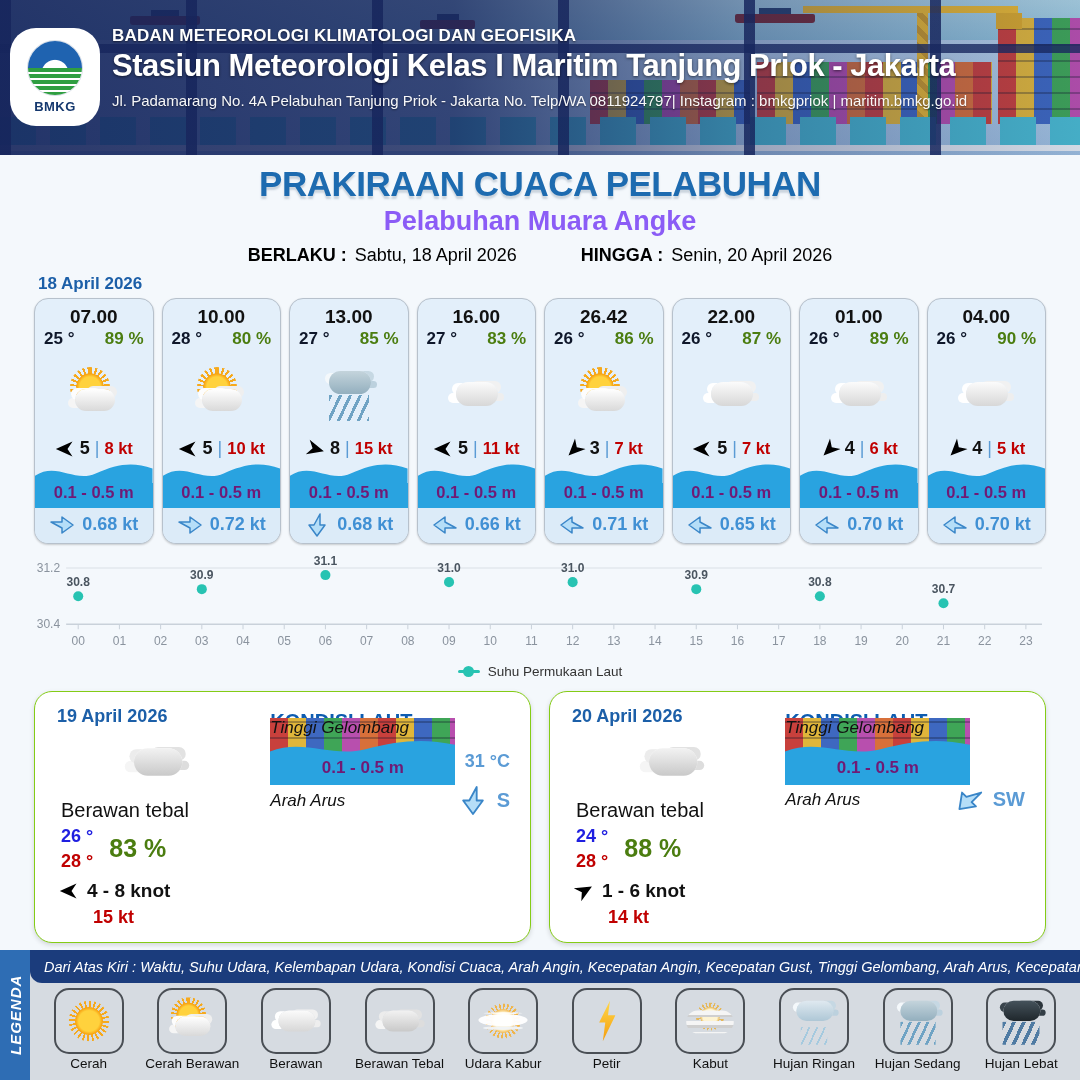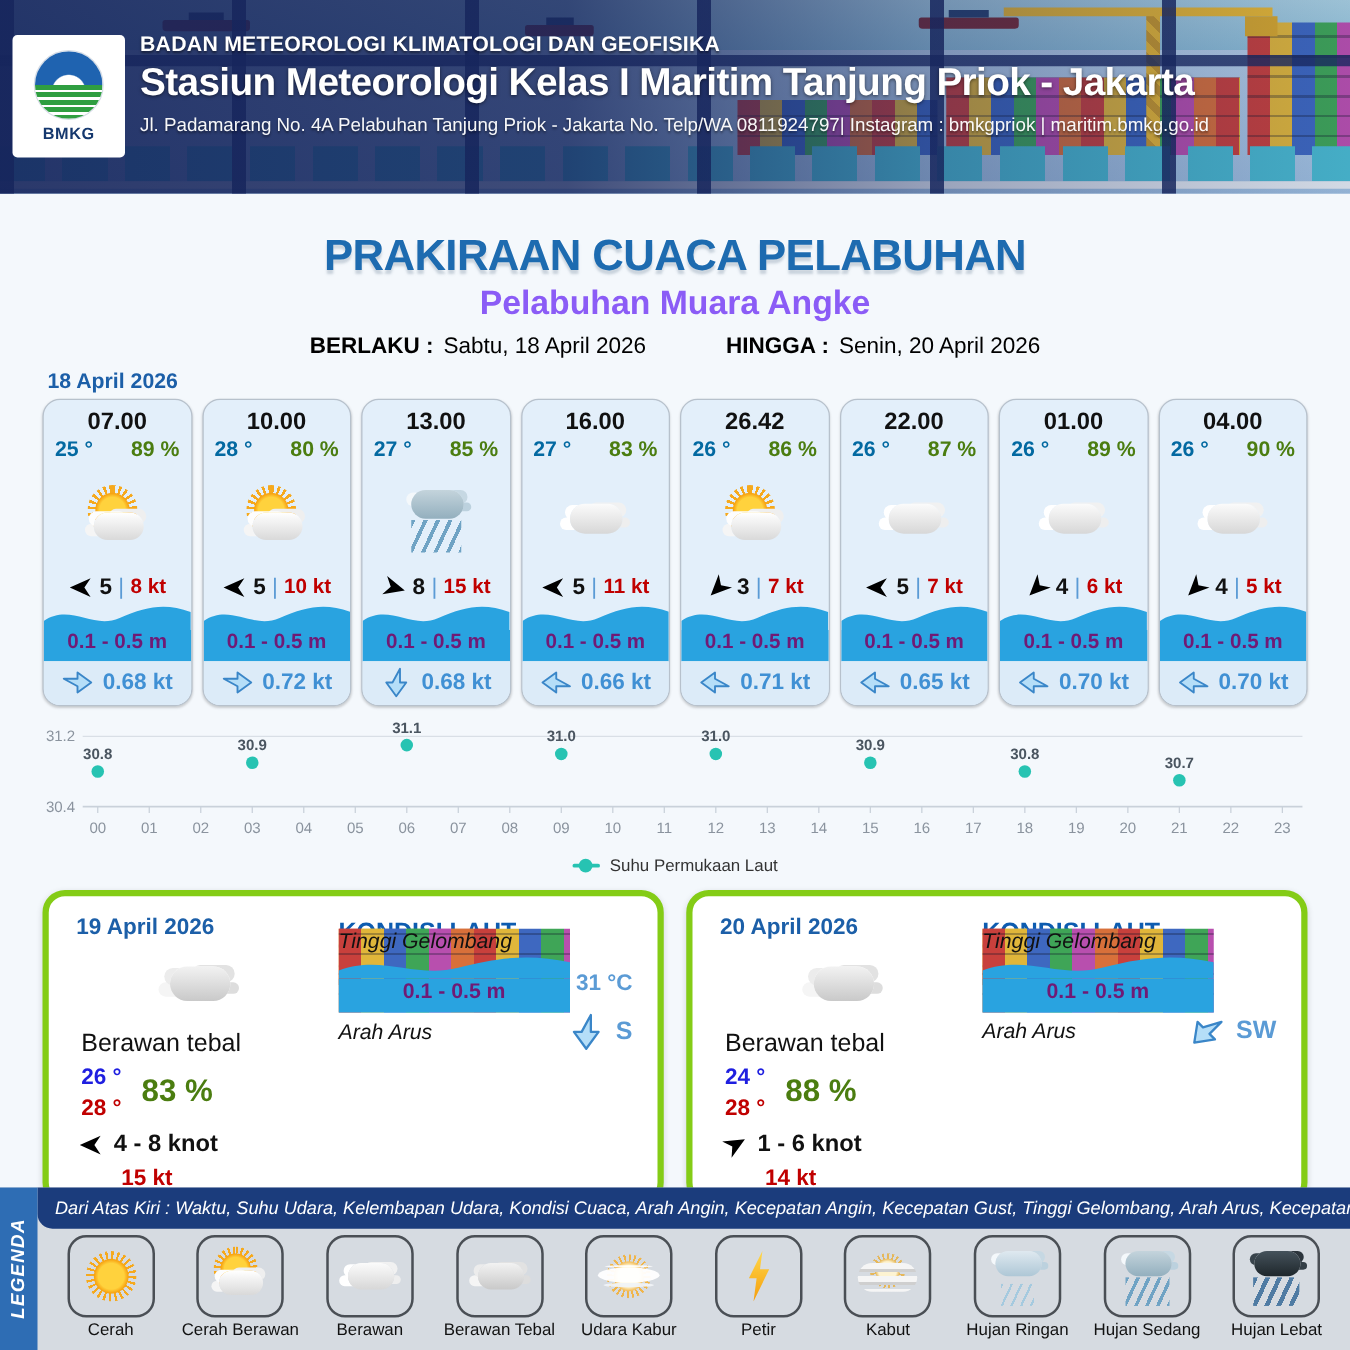--- a/index.html
+++ b/index.html
@@ -24,47 +24,47 @@
   .crane-cab{position:absolute;right:58px;top:13px;width:26px;height:16px;background:#d8a82c;}
   .chairs{position:absolute;left:0;right:0;bottom:4px;height:28px;
       background:repeating-linear-gradient(90deg,#49b9cf 0 36px,rgba(0,0,0,0) 36px 50px);
       border-bottom:6px solid #e2e9f0;}
   .mullions{position:absolute;inset:0;
       background:repeating-linear-gradient(90deg,rgba(25,40,95,.85) 0 11px,rgba(0,0,0,0) 11px 186px);}
   .beam{position:absolute;left:0;right:0;top:44px;height:9px;background:rgba(25,40,95,.8);}
   .hdr-overlay{position:absolute;inset:0;
       background:linear-gradient(90deg,rgba(22,37,92,.90) 0%,rgba(22,37,92,.80) 42%,rgba(22,37,92,.35) 70%,rgba(22,37,92,.08) 100%);}
   .logo-card{position:absolute;left:10px;top:28px;width:90px;height:98px;background:#fff;
-      border-radius:4px;display:flex;flex-direction:column;align-items:center;justify-content:center;gap:3px;z-index:3;text-align:right;}
+      border-radius:26px;display:flex;flex-direction:column;align-items:center;justify-content:center;gap:3px;z-index:3;text-align:right;}
   .logo-circle{width:54px;height:54px;border-radius:50%;overflow:hidden;border:1px solid #d6dde6;}
   .lc-top{height:50%;background:radial-gradient(circle at 50% 120%,#ffffff 0 13px,rgba(255,255,255,0) 14px),#1f63b0;}
   .lc-bot{height:50%;background:repeating-linear-gradient(180deg,#2f9e41 0 4px,#ffffff 4px 6px);}
   .logo-text{font-size:13px;font-weight:bold;color:#15386e;letter-spacing:.5px;}
   .hdr-text{position:absolute;left:112px;top:26px;right:10px;z-index:3;color:#fff;}
   .agency{font-size:17px;font-weight:bold;letter-spacing:.2px;text-shadow:0 1px 2px rgba(0,0,0,.5);}
   .station{font-size:31px;font-weight:bold;margin-top:2px;letter-spacing:-.5px;text-shadow:0 1px 3px rgba(0,0,0,.55);}
   .address{font-size:15px;margin-top:8px;opacity:.96;text-shadow:0 1px 2px rgba(0,0,0,.5);}
 
   
-  .titleblock{text-align:center;padding-top:30px;}
+  .titleblock{text-align:center;padding-top:9px;}
   .titleblock h1{margin:0;font-size:35px;font-weight:bold;letter-spacing:-.5px;color:#1d6bb0;
       text-shadow:0 3px 2px rgba(120,140,160,.35), 0 0 2px #ffffff;}
   .titleblock h2{margin:2px 0 0;font-size:27px;font-weight:bold;color:#8b5cf6;}
   .valid{display:flex;justify-content:center;gap:64px;margin-top:8px;font-size:18px;color:#000;}
   .valid .grp{display:flex;gap:8px;}
   .valid .vl{font-weight:bold;}
   .day1date{text-align:left;margin:8px 0 4px 38px;font-size:17px;font-weight:bold;color:#1c5fa8;}
 
   
   .cards{display:flex;gap:8px;margin:0 34px;height:246px;}
   .fcard{flex:1;background:#e3effa;border:1px solid #b7c1cc;border-radius:14px;
       display:flex;flex-direction:column;overflow:hidden;box-shadow:0 1px 2px rgba(0,0,0,.18);}
   .ftime{text-align:center;font-weight:bold;font-size:19px;margin-top:7px;}
   .th-row{display:flex;justify-content:space-between;padding:1px 9px 0;font-weight:bold;font-size:17px;}
-  .temp{color:#0369a1;}
+  .temp{color:#0f172a;}
   .hum{color:#4b7d10;}
   .iconwrap{flex:1;display:flex;align-items:center;justify-content:center;}
   .wind-row{display:flex;align-items:center;justify-content:center;gap:5px;font-weight:bold;font-size:18px;position:relative;z-index:2;}
   .wind-arrow{width:20px;height:20px;fill:#000;transform-origin:50% 50%;flex:none;}
   .wsep{color:#5b9bd5;font-weight:normal;font-size:18px;}
   .gust{color:#c00000;font-size:16.5px;}
   .waveband{margin-top:0;}
   .wavetop{display:block;width:100%;height:24px;fill:#29a3e0;}
   .wavetxt{background:#29a3e0;color:#701a75;text-align:center;font-weight:bold;font-size:16.5px;padding:0 0 6px;}
   .cur-row{display:flex;align-items:center;justify-content:center;gap:7px;padding:6px 0 8px;background:#dcebf8;}
@@ -122,21 +122,21 @@
 
   
   .chartblock{margin:6px 30px 0;}
   .sst-chart{display:block;width:100%;height:auto;font-family:"Liberation Sans",sans-serif;}
   .chart-legend{display:flex;align-items:center;justify-content:center;gap:8px;margin-top:2px;font-size:13.5px;color:#333;}
   .marker{position:relative;width:22px;height:3px;background:#27c3b2;border-radius:2px;flex:none;}
   .marker::after{content:"";position:absolute;left:50%;top:50%;width:11px;height:11px;margin:-5.5px 0 0 -5.5px;border-radius:50%;background:#27c3b2;}
 
   
   .daycards{display:flex;gap:18px;margin:12px 34px 0;height:252px;}
-  .dcard{flex:1;background:#fff;border:5px solid #84cc16;border-radius:18px;box-shadow:0 2px 5px rgba(0,0,0,.14);
+  .dcard{flex:1;background:#fff;border:1px solid #84cc16;border-radius:18px;box-shadow:0 2px 5px rgba(0,0,0,.14);
       display:flex;padding:14px 20px 10px 22px;gap:6px;box-sizing:border-box;}
   .dleft{width:44%;display:flex;flex-direction:column;}
   .ddate{color:#1c5fa8;font-weight:bold;font-size:18px;}
   .dicon{display:flex;justify-content:center;margin:8px 0 6px;}
   .dcond{font-size:20px;margin:4px 0 2px 4px;}
   .dtemps{display:flex;align-items:center;gap:16px;margin-left:4px;}
   .tcol{display:flex;flex-direction:column;line-height:1.35;}
   .tmin{color:#1f1fe0;font-weight:bold;font-size:18px;}
   .tmax{color:#c00000;font-weight:bold;font-size:18px;}
   .dhum{color:#4b7d10;font-weight:bold;font-size:25px;}

